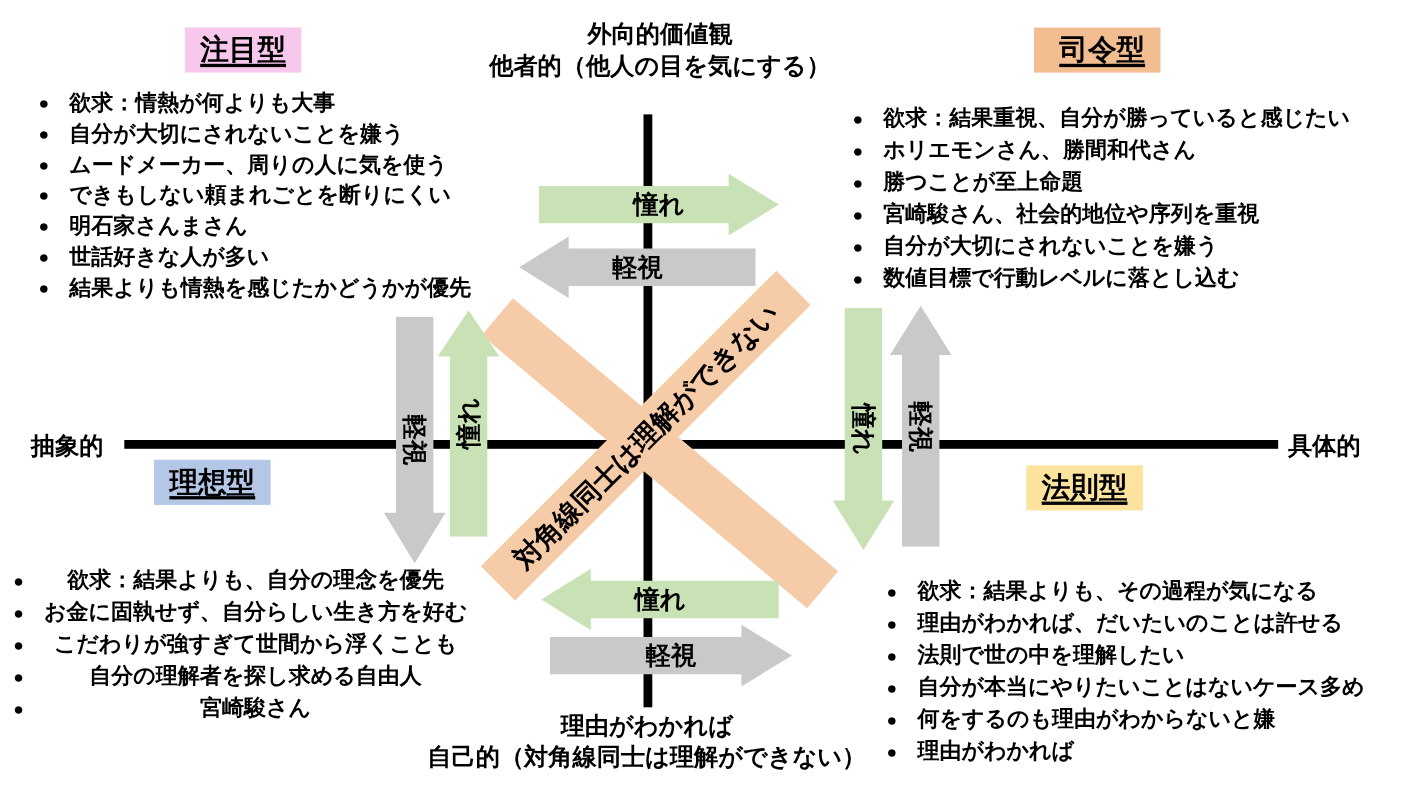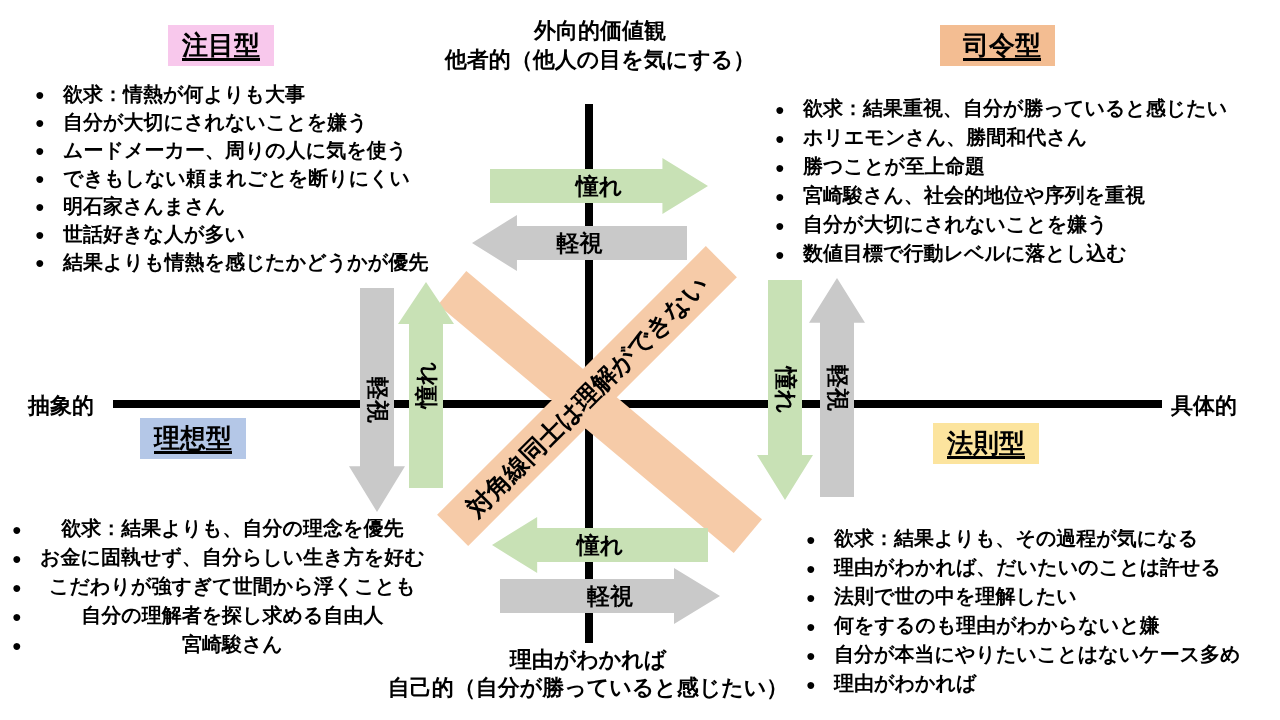--- a/index.html
+++ b/index.html
@@ -68,21 +68,21 @@
 
   <div class="abs h-line"></div>
   <div class="abs v-line"></div>
 
   <div class="abs axis-label axis-top">
     <div>外向的価値観</div>
     <div>他者的（他人の目を気にする）</div>
   </div>
   <div class="abs axis-label axis-bottom">
     <div>理由がわかれば</div>
-    <div>自己的（自分が勝っていると感じたい）</div>
+    <div>自己的（対角線同士は理解ができない）</div>
   </div>
   <div class="abs axis-label axis-left">抽象的</div>
   <div class="abs axis-label axis-right">具体的</div>
 
   <div class="abs xbar xbar-desc"></div>
   <div class="abs xbar xbar-asc">
     <span class="xnote">対角線同士は理解ができない</span>
   </div>
 
   <div class="arrow" style="left:490px;top:158px;width:218px;height:56px;">
@@ -163,18 +163,18 @@
     <li>欲求：結果よりも、自分の理念を優先</li>
     <li>お金に固執せず、自分らしい生き方を好む</li>
     <li>こだわりが強すぎて世間から浮くことも</li>
     <li>自分の理解者を探し求める自由人</li>
     <li>宮崎駿さん</li>
   </ul>
   <ul class="abs qlist qlist-br">
     <li>欲求：結果よりも、その過程が気になる</li>
     <li>理由がわかれば、だいたいのことは許せる</li>
     <li>法則で世の中を理解したい</li>
+    <li>自分が本当にやりたいことはないケース多め</li>
     <li>何をするのも理由がわからないと嫌</li>
-    <li>自分が本当にやりたいことはないケース多め</li>
     <li>理由がわかれば</li>
   </ul>
 
 </div>
 
 </body></html>

